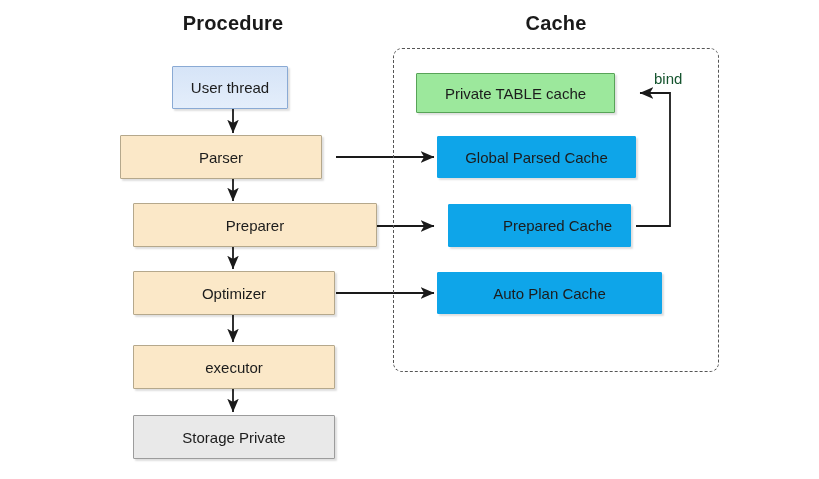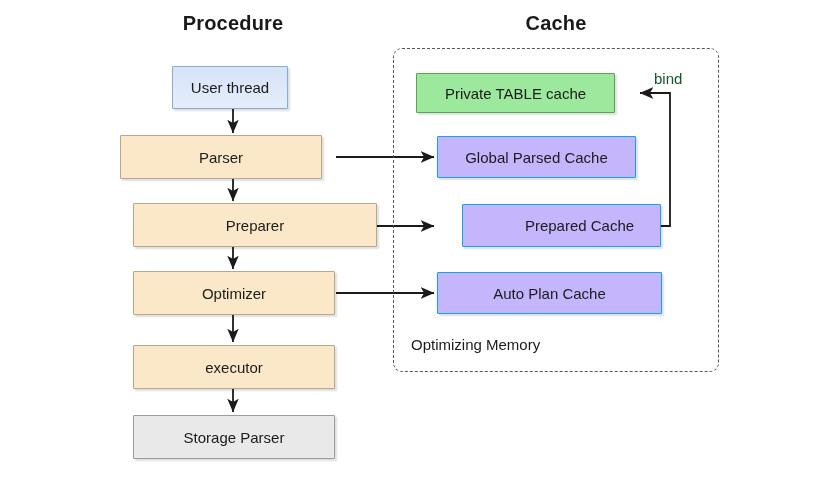--- a/index.html
+++ b/index.html
@@ -58,21 +58,21 @@
   }
   .node-gray {
     background: #e9e9e9;
     border: 1px solid #9c9c9c;
   }
   .node-green {
     background: #9ce89c;
     border: 1px solid #58a358;
   }
   .node-peach {
-    background: #c4b5fd;
+    background: #0ea5e9;
     border: 1px solid #0ea5e9;
     text-align: right;
   }
   .dashed-group {
     position: absolute;
     box-sizing: border-box;
     border: 1.5px dashed #555555;
     border-radius: 9px;
     background: transparent;
   }
@@ -117,21 +117,20 @@
 
     <path d="M636,226 L670,226 L670,93 L640,93" stroke="#1a1a1a" stroke-width="1.8" fill="none" marker-end="url(#ah)"></path>
   </svg>
 
   <div class="col-title" style="left:233px; top:12px;">Procedure</div>
 
   <div class="col-title" style="left:556px; top:12px;">Cache</div>
 
   <div class="dashed-group" style="left:393px; top:48px; width:326px; height:324px;"></div>
 
-  <div class="group-caption" style="left:411px; top:336px;">Optimizing Memory</div>
 
   <div class="node node-blue" style="left:172px; top:66px; width:116px; height:43px;">
     <span>User thread</span>
   </div>
 
   <div class="node node-cream" style="left:120px; top:135px; width:202px; height:44px;">
     <span>Parser</span>
   </div>
 
   <div class="node node-cream" style="left:133px; top:203px; width:244px; height:44px;">
@@ -140,32 +139,32 @@
 
   <div class="node node-cream" style="left:133px; top:271px; width:202px; height:44px;">
     <span>Optimizer</span>
   </div>
 
   <div class="node node-cream" style="left:133px; top:345px; width:202px; height:44px;">
     <span>executor</span>
   </div>
 
   <div class="node node-gray" style="left:133px; top:415px; width:202px; height:44px;">
-    <span>Storage Parser</span>
+    <span>Storage Private</span>
   </div>
 
   <div class="node node-green" style="left:416px; top:73px; width:199px; height:40px;">
     <span>Private TABLE cache</span>
   </div>
 
   <div class="node node-peach" style="left:437px; top:136px; width:199px; height:42px;">
     <span>Global Parsed Cache</span>
   </div>
 
-  <div class="node node-peach" style="left:462px; top:204px; width:199px; height:43px;padding-left:36px;">
+  <div class="node node-peach" style="left:448px; top:204px; width:183px; height:43px;padding-left:36px;">
     <span>Prepared Cache</span>
   </div>
 
   <div class="node node-peach" style="left:437px; top:272px; width:225px; height:42px;">
     <span>Auto Plan Cache</span>
   </div>
 
   <div class="edge-label" style="left:654px; top:70px;">bind</div>
 
 </div>

